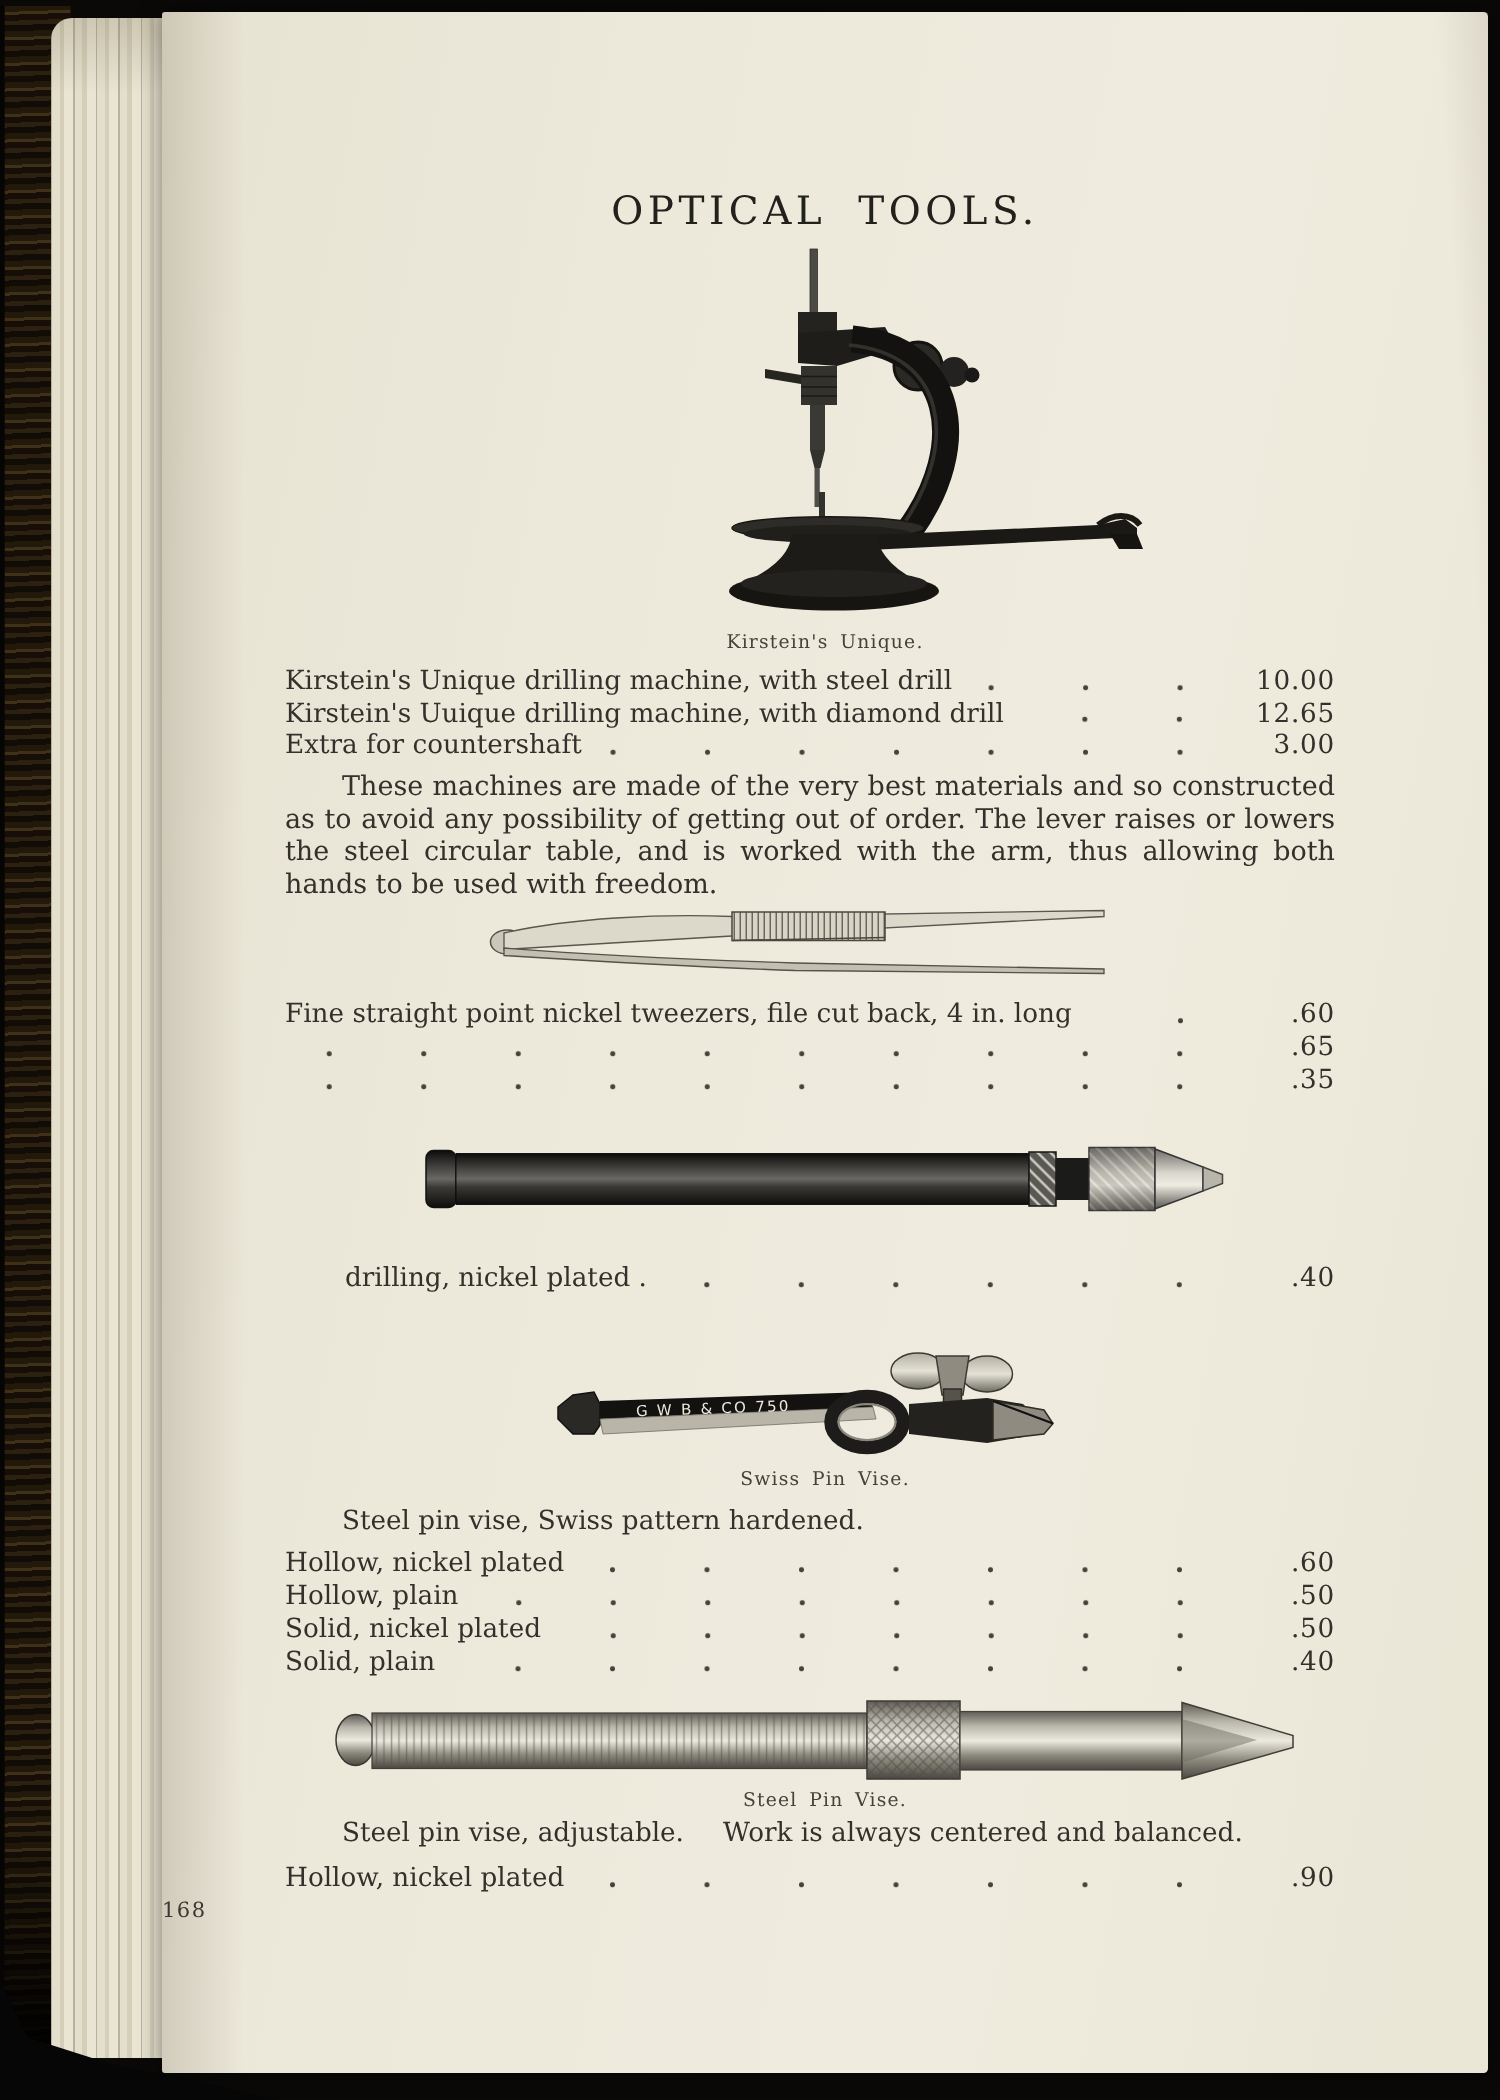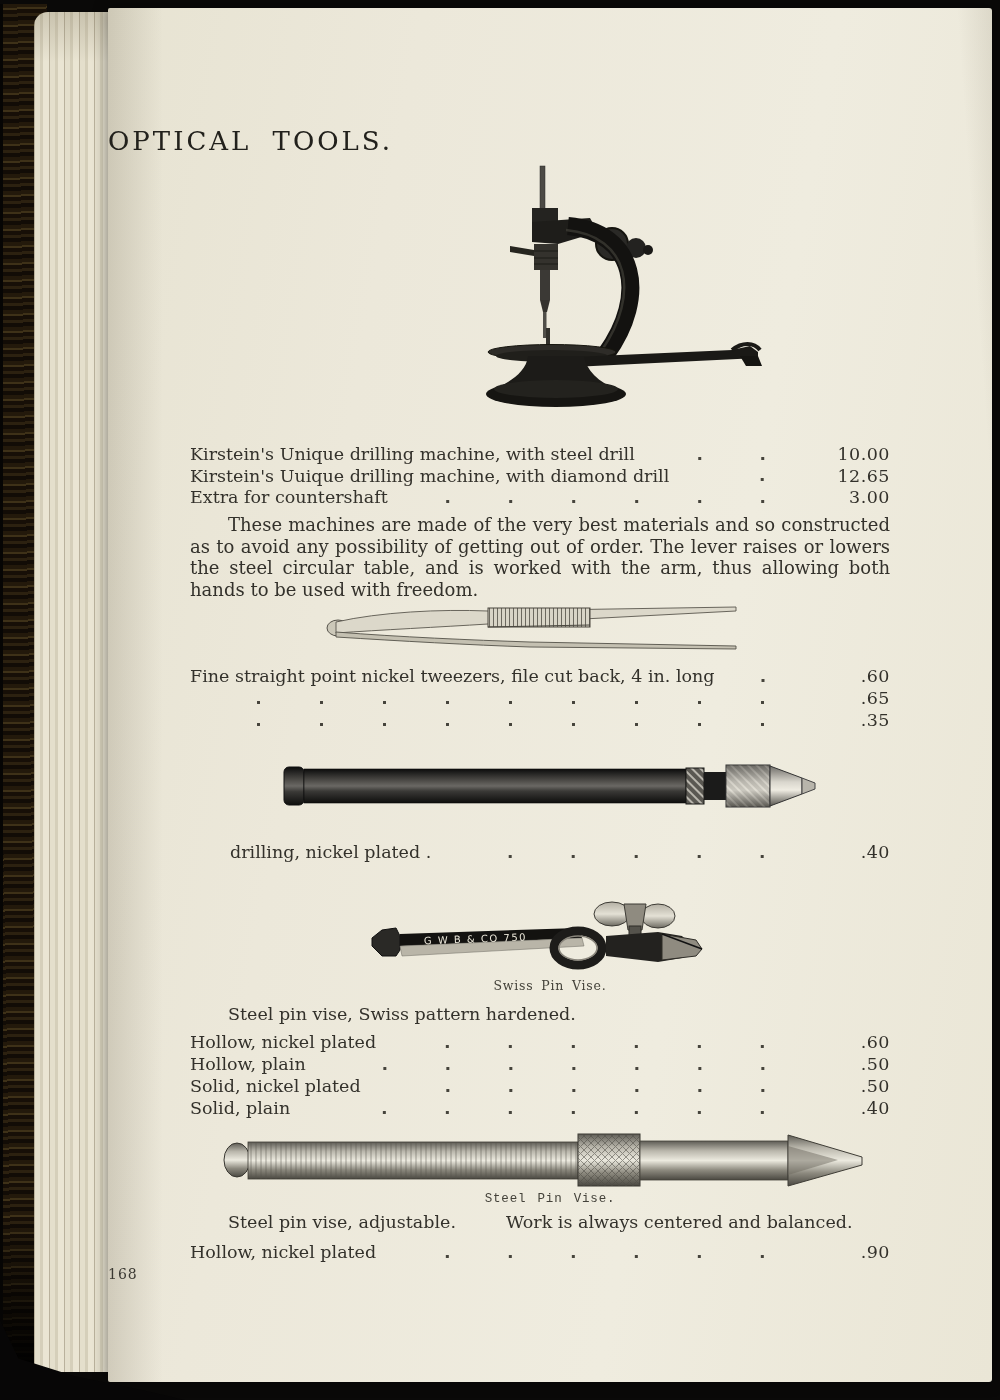--- a/index.html
+++ b/index.html
@@ -40,29 +40,29 @@
       linear-gradient(90deg, rgba(70,58,34,.16), rgba(0,0,0,0) 55px),
       linear-gradient(266deg, rgba(70,58,34,.10), rgba(0,0,0,0) 35px);
   }
   .wedge{
     position:absolute;left:0;bottom:0;width:185px;height:80px;z-index:6;
     background:#070606;
     clip-path:polygon(0 0,10% 48%,40% 70%,78% 88%,100% 100%,0 100%);
   }
   
   .title{
-    position:absolute;top:118px;left:0;width:100%;text-align:left;
+    position:absolute;top:118px;left:0;width:100%;text-align:center;
     font-size:26px;letter-spacing:3px;word-spacing:10px;color:#22211c;
   }
   .caption{
     position:absolute;left:0;width:100%;text-align:center;
     font-size:12.5px;letter-spacing:.8px;word-spacing:3px;color:#44423a;
   }
   .block{position:absolute;left:82px;width:700px;}
-  .row{display:flex;align-items:baseline;height:21.5px;font-size:17.5px;color:#33312b;gap:24px;}
+  .row{display:flex;align-items:baseline;height:21.5px;font-size:17.5px;color:#33312b;}
   .row .lbl{white-space:pre;}
   .leader{
     flex:1;align-self:stretch;margin:0 10px 0 16px;
     background-image:radial-gradient(circle at 50% 50%, #45433b 1.4px, rgba(0,0,0,0) 2px);
     background-size:63px 7px;background-repeat:repeat-x;
     background-position:right 6px bottom 4px;
   }
   .price{min-width:56px;text-align:right;letter-spacing:.5px;}
   .para{font-size:18px;line-height:21.6px;text-align:justify;text-indent:38px;}
   .indent{padding-left:38px;}
@@ -102,20 +102,21 @@
       <ellipse cx="112" cy="192" rx="64" ry="7.5" fill="#2e2c28" stroke="#17160f"></ellipse>
       <ellipse cx="112" cy="196" rx="56" ry="6" fill="#201f1b"></ellipse>
       <polygon points="112,198 292,190 310,186 318,192 318,198 112,208" fill="#1a1916"></polygon>
       <path d="M292,190 C302,182 314,182 320,190" stroke="#1a1916" stroke-width="4" fill="none"></path>
       <polygon points="300,196 318,196 322,206 306,206" fill="#151411"></polygon>
       <path d="M88,196 C86,214 66,224 52,230 L178,230 C158,222 146,210 144,196 Z" fill="#1c1b18"></path>
       <ellipse cx="116" cy="234" rx="70" ry="13" fill="#161512"></ellipse>
       <ellipse cx="116" cy="229" rx="62" ry="9" fill="#23221e"></ellipse>
     </svg>
   </div>
+  <div class="caption" style="top:412px;">Kirstein's Unique.</div>
 
   <div class="block" style="top:436px;">
     <div class="row">
       <span class="lbl">Kirstein's Unique drilling machine, with steel drill</span>
       <span class="leader"></span>
       <span class="price">10.00</span>
     </div>
     <div class="row">
       <span class="lbl">Kirstein's Uuique drilling machine, with diamond drill</span>
       <span class="leader"></span>
@@ -278,21 +279,21 @@
       <ellipse cx="17" cy="38" rx="13" ry="17" fill="url(#sv-steel)" stroke="#3a3832"></ellipse>
       <rect x="28" y="20" width="330" height="37" fill="url(#sv-steel)" stroke="#3f3d36" stroke-width=".8"></rect>
       <rect x="28" y="20" width="330" height="37" fill="url(#sv-ribs)" opacity=".5"></rect>
       <rect x="358" y="12" width="62" height="52" fill="url(#sv-steel)" stroke="#3a3832"></rect>
       <rect x="358" y="12" width="62" height="52" fill="url(#sv-cross)" opacity=".55"></rect>
       <rect x="420" y="19" width="148" height="39" fill="url(#sv-steel)" stroke="#44423b" stroke-width=".8"></rect>
       <polygon points="568,13 642,35 642,43 568,64" fill="url(#sv-steel)" stroke="#3f3d36"></polygon>
       <polygon points="568,24 618,38 568,53" fill="#6d6a60" opacity=".5"></polygon>
     </svg>
   </div>
-  <div class="caption" style="top:1184px;font-family:Liberation Mono, monospace;">Steel Pin Vise.</div>
+  <div class="caption" style="top:1184px;">Steel Pin Vise.</div>
 
   <div class="block" style="top:1204px;">
     <div class="row" style="height:22px">
       <span class="lbl indent">Steel pin vise, adjustable.</span>
       <span class="lbl" style="padding-left:26px">Work is always centered and balanced.</span>
     </div>
   </div>
 
   <div class="block" style="top:1234px;">
     <div class="row" style="height:22px">

